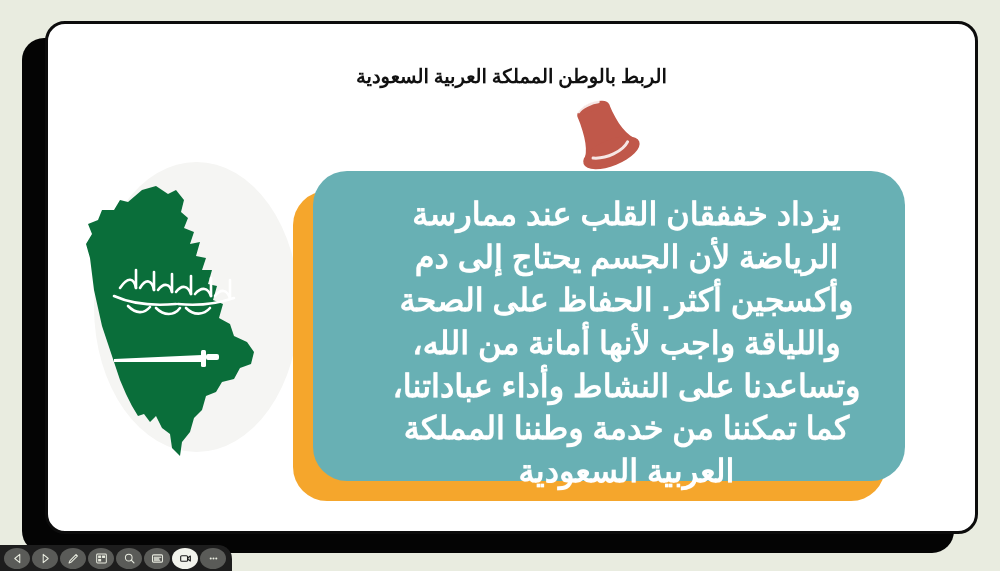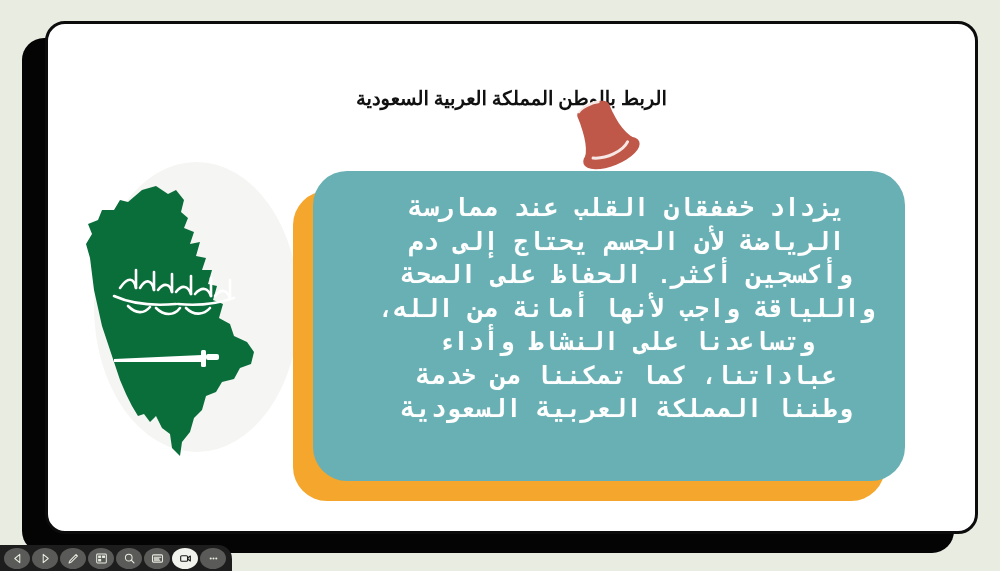--- a/index.html
+++ b/index.html
@@ -30,21 +30,21 @@
     background:#ffffff;
     border-radius:20px;
     border:3px solid #0c0c0c;
     box-sizing:border-box;
     overflow:hidden;
   }
 
   
   #slide-title{
     position:absolute;
-    left:0; top:63px;
+    left:0; top:41px;
     width:100%;
     text-align:center;
     direction:rtl;
     font-size:19.5px;
     font-weight:bold;
     color:#111111;
     letter-spacing:0px;
     font-family:"Liberation Serif", serif;
   }
 
@@ -98,23 +98,23 @@
     padding:22px 26px 18px 26px;
     display:flex;
     align-items:flex-start;
     justify-content:center;
   }
   #callout-text{
     direction:rtl;
     text-align:center;
     color:#ffffff;
     font-weight:bold;
-    font-size:25px;
+    font-size:32px;
     line-height:1.34;
-    font-family:Liberation Mono, monospace;
+    font-family:Liberation Sans, sans-serif;
     width:100%;
     text-shadow:0 0 1px rgba(255,255,255,.35);
     margin-left:35px;
   }
 
   
   #player-toolbar{
     position:absolute;
     left:0px; bottom:0px;
     height:26px;

